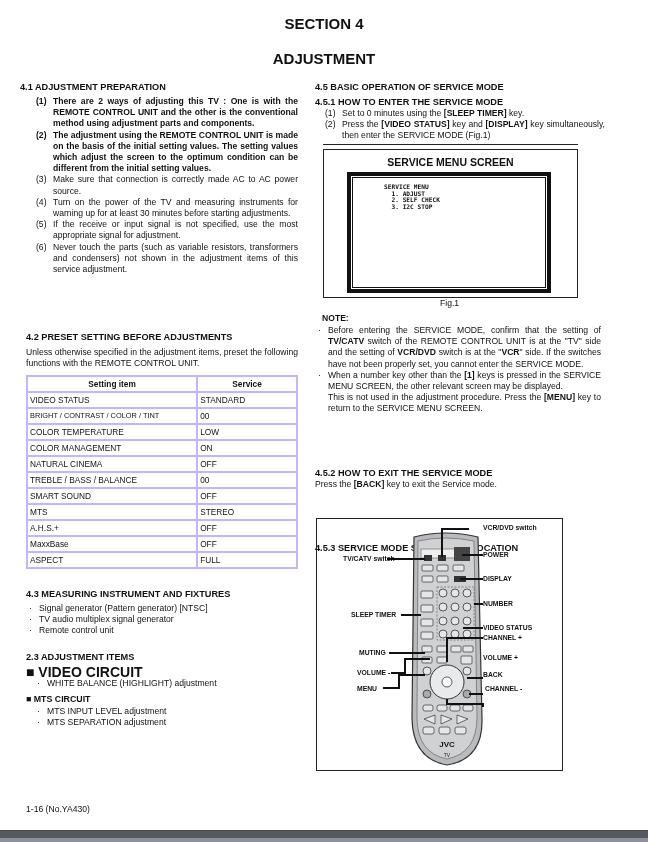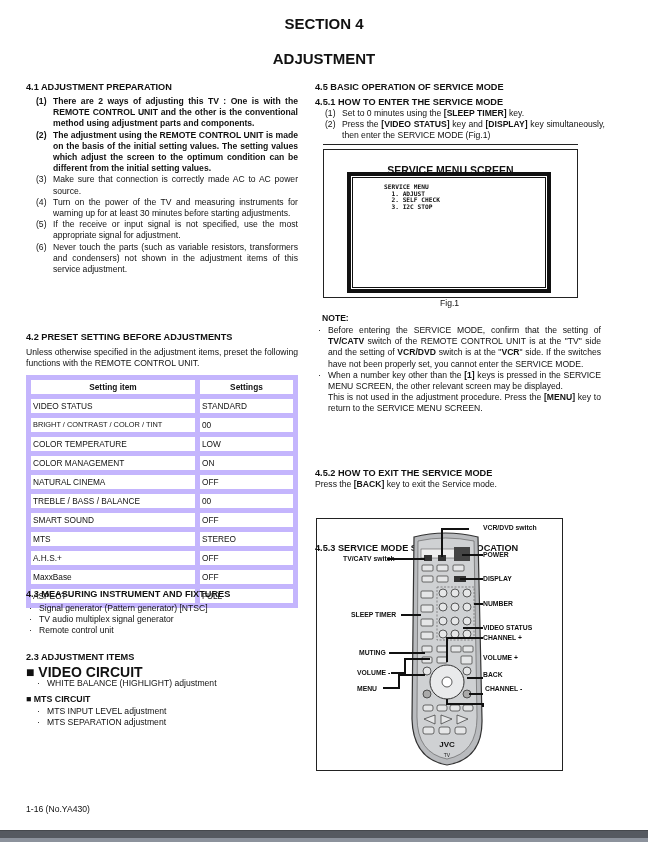--- a/index.html
+++ b/index.html
@@ -9,57 +9,57 @@
   .title { left:0; width:648px; text-align:center; font-weight:bold; font-size:15px; line-height:18px; }
   .h { font-weight:bold; font-size:9.2px; line-height:12px; white-space:nowrap; }
   .p { font-size:8.6px; line-height:11.2px; }
   .b { font-weight:bold; }
   .jt { text-align:justify; }
   .item { position:relative; padding-left:17px; text-align:justify; }
   .item .num { position:absolute; left:0; top:0; }
   .bul { position:relative; padding-left:13px; }
   .bul .dot { position:absolute; left:3px; top:0; }
   table.set { border-collapse:collapse; font-size:8.3px; }
-  table.set td, table.set th { border:5px solid #c4b5fd; padding:0 2px; height:14px; line-height:14px; white-space:nowrap; }
+  table.set td, table.set th { border:2px solid #c4b5fd; padding:0 2px; height:14px; line-height:14px; white-space:nowrap; }
   table.set th { font-weight:bold; text-align:center; }
   .box { border:1px solid #222; }
   .scr-outer { border:4px solid #111; }
   .scr-inner { border:1px solid #111; }
   .mono { font-family:"DejaVu Sans Mono", monospace; font-weight:bold; font-size:6.2px; line-height:6.6px; white-space:pre; }
   .lbl { font-size:6.8px; font-weight:bold; white-space:nowrap; }
   .taskbar { left:0; top:830px; width:648px; height:12px; background:#555960; border-top:1px solid #44474c; }
   .taskbar2 { left:0; top:838px; width:648px; height:4px; background:#8c929c; }
 </style>
 </head>
 <body>
 
 <div class="abs title" style="top:15px;">SECTION 4</div>
 <div class="abs title" style="top:50px;text-align:center;">ADJUSTMENT</div>
 
-<div class="abs h" style="left:26px; top:81px;">4.1   ADJUSTMENT PREPARATION</div>
+<div class="abs h" style="left:20px; top:81px;">4.1   ADJUSTMENT PREPARATION</div>
 <div class="abs p" style="left:36px; top:96px; width:262px;">
   <div class="item b"><span class="num">(1)</span><span>There are 2 ways of adjusting this TV : One is with the REMOTE CONTROL UNIT and the other is the conventional method using adjustment parts and components.</span></div>
   <div class="item b"><span class="num">(2)</span><span>The adjustment using the REMOTE CONTROL UNIT is made on the basis of the initial setting values. The setting values which adjust the screen to the optimum condition can be different from the initial setting values.</span></div>
   <div class="item"><span class="num">(3)</span><span>Make sure that connection is correctly made AC to AC power source.</span></div>
   <div class="item"><span class="num">(4)</span><span>Turn on the power of the TV and measuring instruments for warning up for at least 30 minutes before starting adjustments.</span></div>
   <div class="item"><span class="num">(5)</span><span>If the receive or input signal is not specified, use the most appropriate signal for adjustment.</span></div>
   <div class="item"><span class="num">(6)</span><span>Never touch the parts (such as variable resistors, transformers and condensers) not shown in the adjustment items of this service adjustment.</span></div>
 </div>
 
 <div class="abs h" style="left:26px; top:331px;">4.2   PRESET SETTING BEFORE ADJUSTMENTS</div>
 <div class="abs p jt" style="left:26px; top:347px; width:272px;">Unless otherwise specified in the adjustment items, preset the following functions with the REMOTE CONTROL UNIT.</div>
 <table class="abs set" style="left:26px; top:375px; width:272px;">
   <colgroup>
       <col style="width:171px">
       <col style="width:101px">
     </colgroup>
   <tbody>
       <tr>
     <th>Setting item</th>
-    <th>Settings</th>
+    <th>Service</th>
   </tr>
   <tr>
         <td>VIDEO STATUS</td>
         <td>STANDARD</td>
       </tr>
   <tr>
         <td style="font-size:7.4px">BRIGHT / CONTRAST / COLOR / TINT</td>
         <td>00</td>
       </tr>
   <tr>
@@ -121,21 +121,21 @@
 
 <div class="abs h" style="left:315px; top:81px;">4.5   BASIC OPERATION OF SERVICE MODE</div>
 <div class="abs h" style="left:315px; top:96px;">4.5.1   HOW TO ENTER THE SERVICE MODE</div>
 <div class="abs p" style="left:325px; top:108px; width:280px;">
   <div class="item"><span class="num">(1)</span><span>Set to 0 minutes using the </span><span class="b">[SLEEP TIMER]</span><span> key.</span></div>
   <div class="item"><span class="num">(2)</span><span>Press the </span><span class="b">[VIDEO STATUS]</span><span> key and </span><span class="b">[DISPLAY]</span><span> key simultaneously, then enter the SERVICE MODE (Fig.1)</span></div>
 </div>
 <div class="abs" style="left:323px; top:144px; width:255px; height:1px; background:#222;"></div>
 
 <div class="abs box" style="left:323px; top:149px; width:253px; height:147px;">
-  <div style="text-align:center; font-weight:bold; font-size:10.5px; margin-top:14px;">SERVICE MENU SCREEN</div>
+  <div style="text-align:center; font-weight:bold; font-size:10.5px; margin-top:6px;">SERVICE MENU SCREEN</div>
   <div class="abs scr-outer" style="left:23px; top:22px; width:196px; height:113px;">
     <div class="abs scr-inner" style="left:1px; top:1px; right:1px; bottom:1px;">
       <div class="abs mono" style="left:31px; top:6px;">SERVICE MENU
   1. ADJUST
   2. SELF CHECK
   3. I2C STOP</div>
     </div>
   </div>
 </div>
 <div class="abs p" style="left:440px; top:298px;">Fig.1</div>

